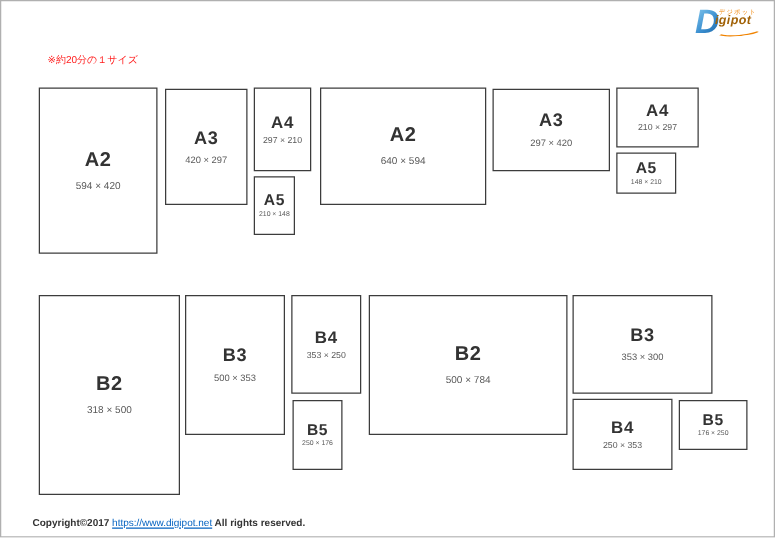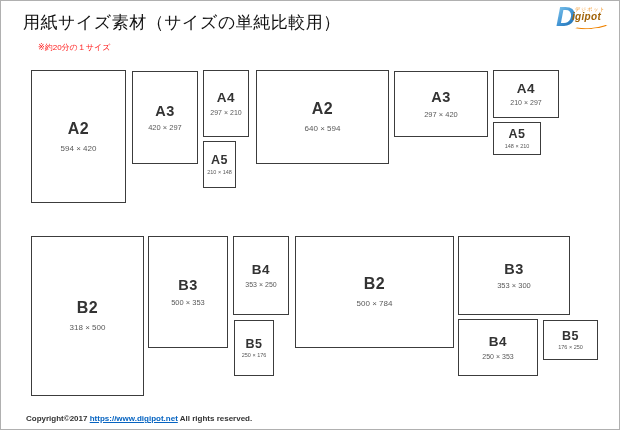--- a/index.html
+++ b/index.html
@@ -31,28 +31,27 @@
     display:flex;flex-direction:column;align-items:center;justify-content:center;text-align:center;
   }
   .plabel{font-weight:bold;color:#333;letter-spacing:0.5px;line-height:1;}
   .pdims{color:#595959;line-height:1;}
   .t1 .plabel{font-size:16px;}  .t1 .pdims{font-size:8px;margin-top:8px;}
   .t2 .plabel{font-size:14.5px;}.t2 .pdims{font-size:7.5px;margin-top:6px;text-align:right;}
   .t3 .plabel{font-size:13.5px;}.t3 .pdims{font-size:7px;margin-top:4px;}
   .t4 .plabel{font-size:12.5px;}.t4 .pdims{font-size:5.5px;margin-top:3px;}
   
   .footer{position:absolute;left:25px;top:413px;font-size:8px;font-weight:bold;color:#333;}
-  .footer a{color:#0563c1;text-decoration:underline;font-weight:bold;text-align:center;}
+  .footer a{color:#0563c1;text-decoration:underline;font-weight:normal;text-align:center;}
 </style>
 </head>
 <body>
 
 <div class="stage">
 
-  <div class="title">用紙サイズ素材（サイズの単純比較用）</div>
   <div class="note">※約20分の１サイズ</div>
 
   <div class="logo">
     <span class="logo-d">D</span>
     <span class="logo-kana">デジポット</span>
     <span class="logo-rest">igipot</span>
     <span class="logo-swoosh"></span>
   </div>
 
   <div class="paper t1" style="left:30px;top:69px;width:95px;height:133px">

